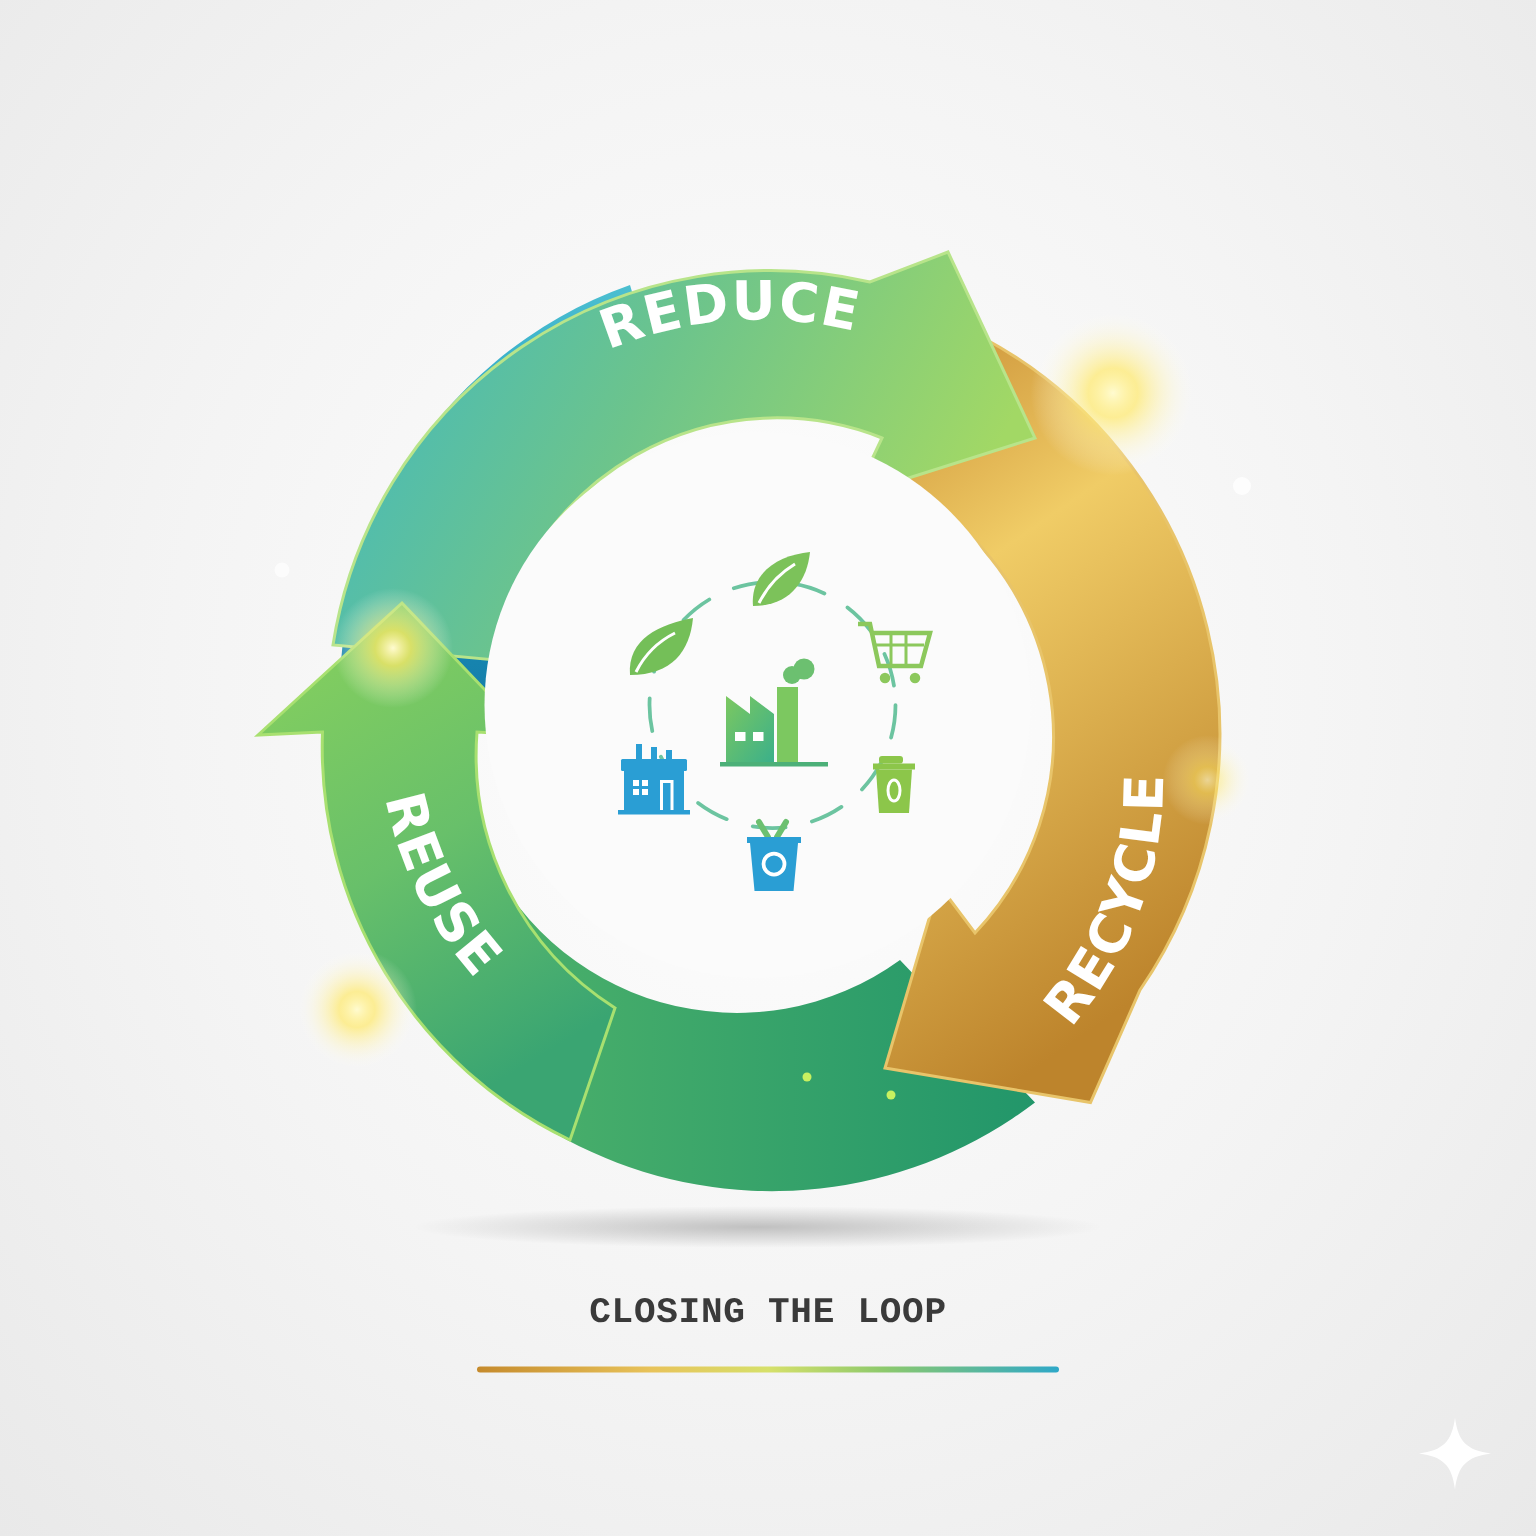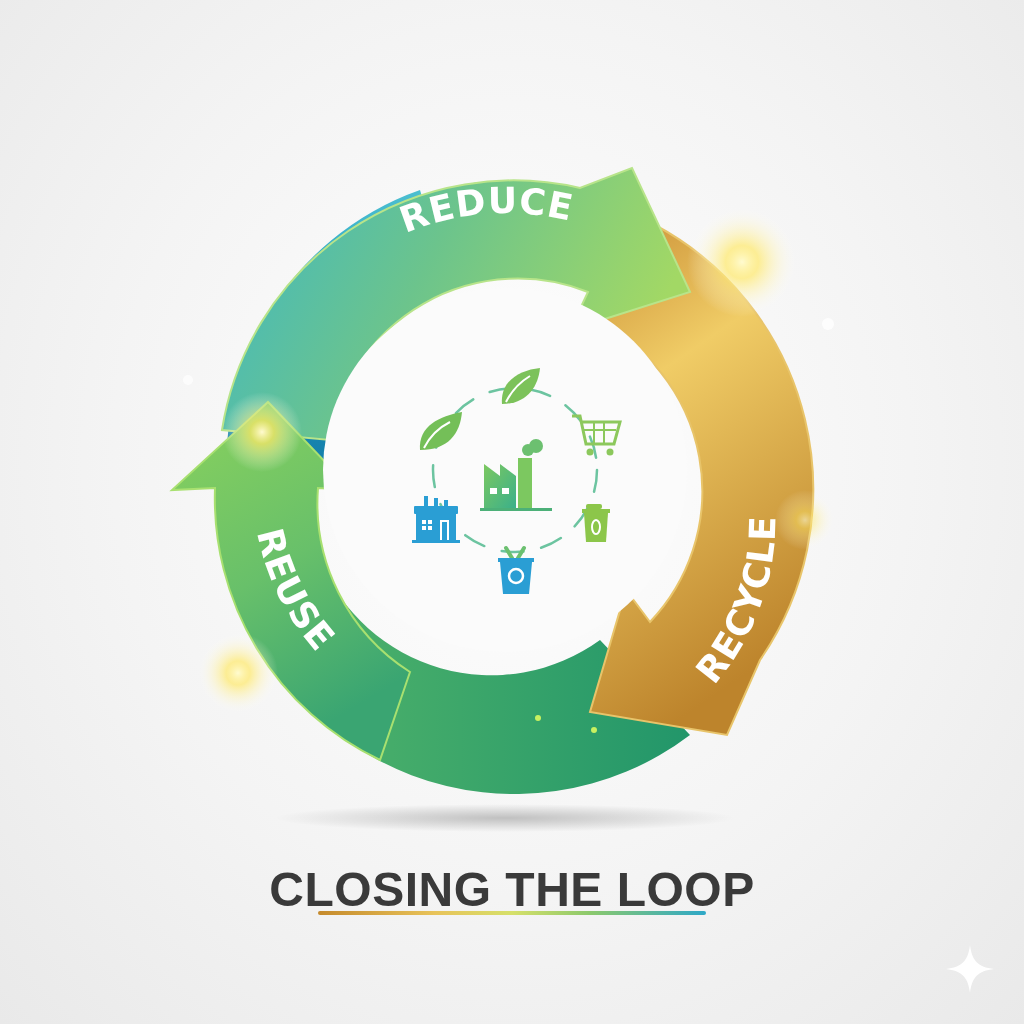--- a/index.html
+++ b/index.html
@@ -9,22 +9,22 @@
     font-family: "Liberation Sans", "DejaVu Sans", sans-serif;
     position: relative;
   }
   #stage { position: absolute; left: 0; top: 0; width: 1024px; height: 1024px; }
   .arc-label {
     font-family: "DejaVu Sans", "Liberation Sans", sans-serif;
     font-weight: bold; font-size: 36px; fill: #ffffff; letter-spacing: 1px;
   }
   #title {
     position: absolute; left: 0; width: 1024px; top: 862px;
-    text-align: center; font-family: Liberation Sans, sans-serif;
-    font-weight: bold; font-size: 48px; color: #3a3a3a; letter-spacing: 0.5px;
+    text-align: center; font-family: Liberation Mono, monospace;
+    font-weight: bold; font-size: 24px; color: #3a3a3a; letter-spacing: 0.5px;
   }
   #title-underline {
     position: absolute; left: 318px; top: 911px; width: 388px; height: 4px; border-radius: 2px;
     background: linear-gradient(90deg, #c58a2c 0%, #e8c35a 30%, #d6e06a 50%, #8cc96c 70%, #2ea8c8 100%);
   }
   #sparkle { position: absolute; left: 944px; top: 943px; width: 52px; height: 52px; }
 </style>
 </head>
 <body>
 

